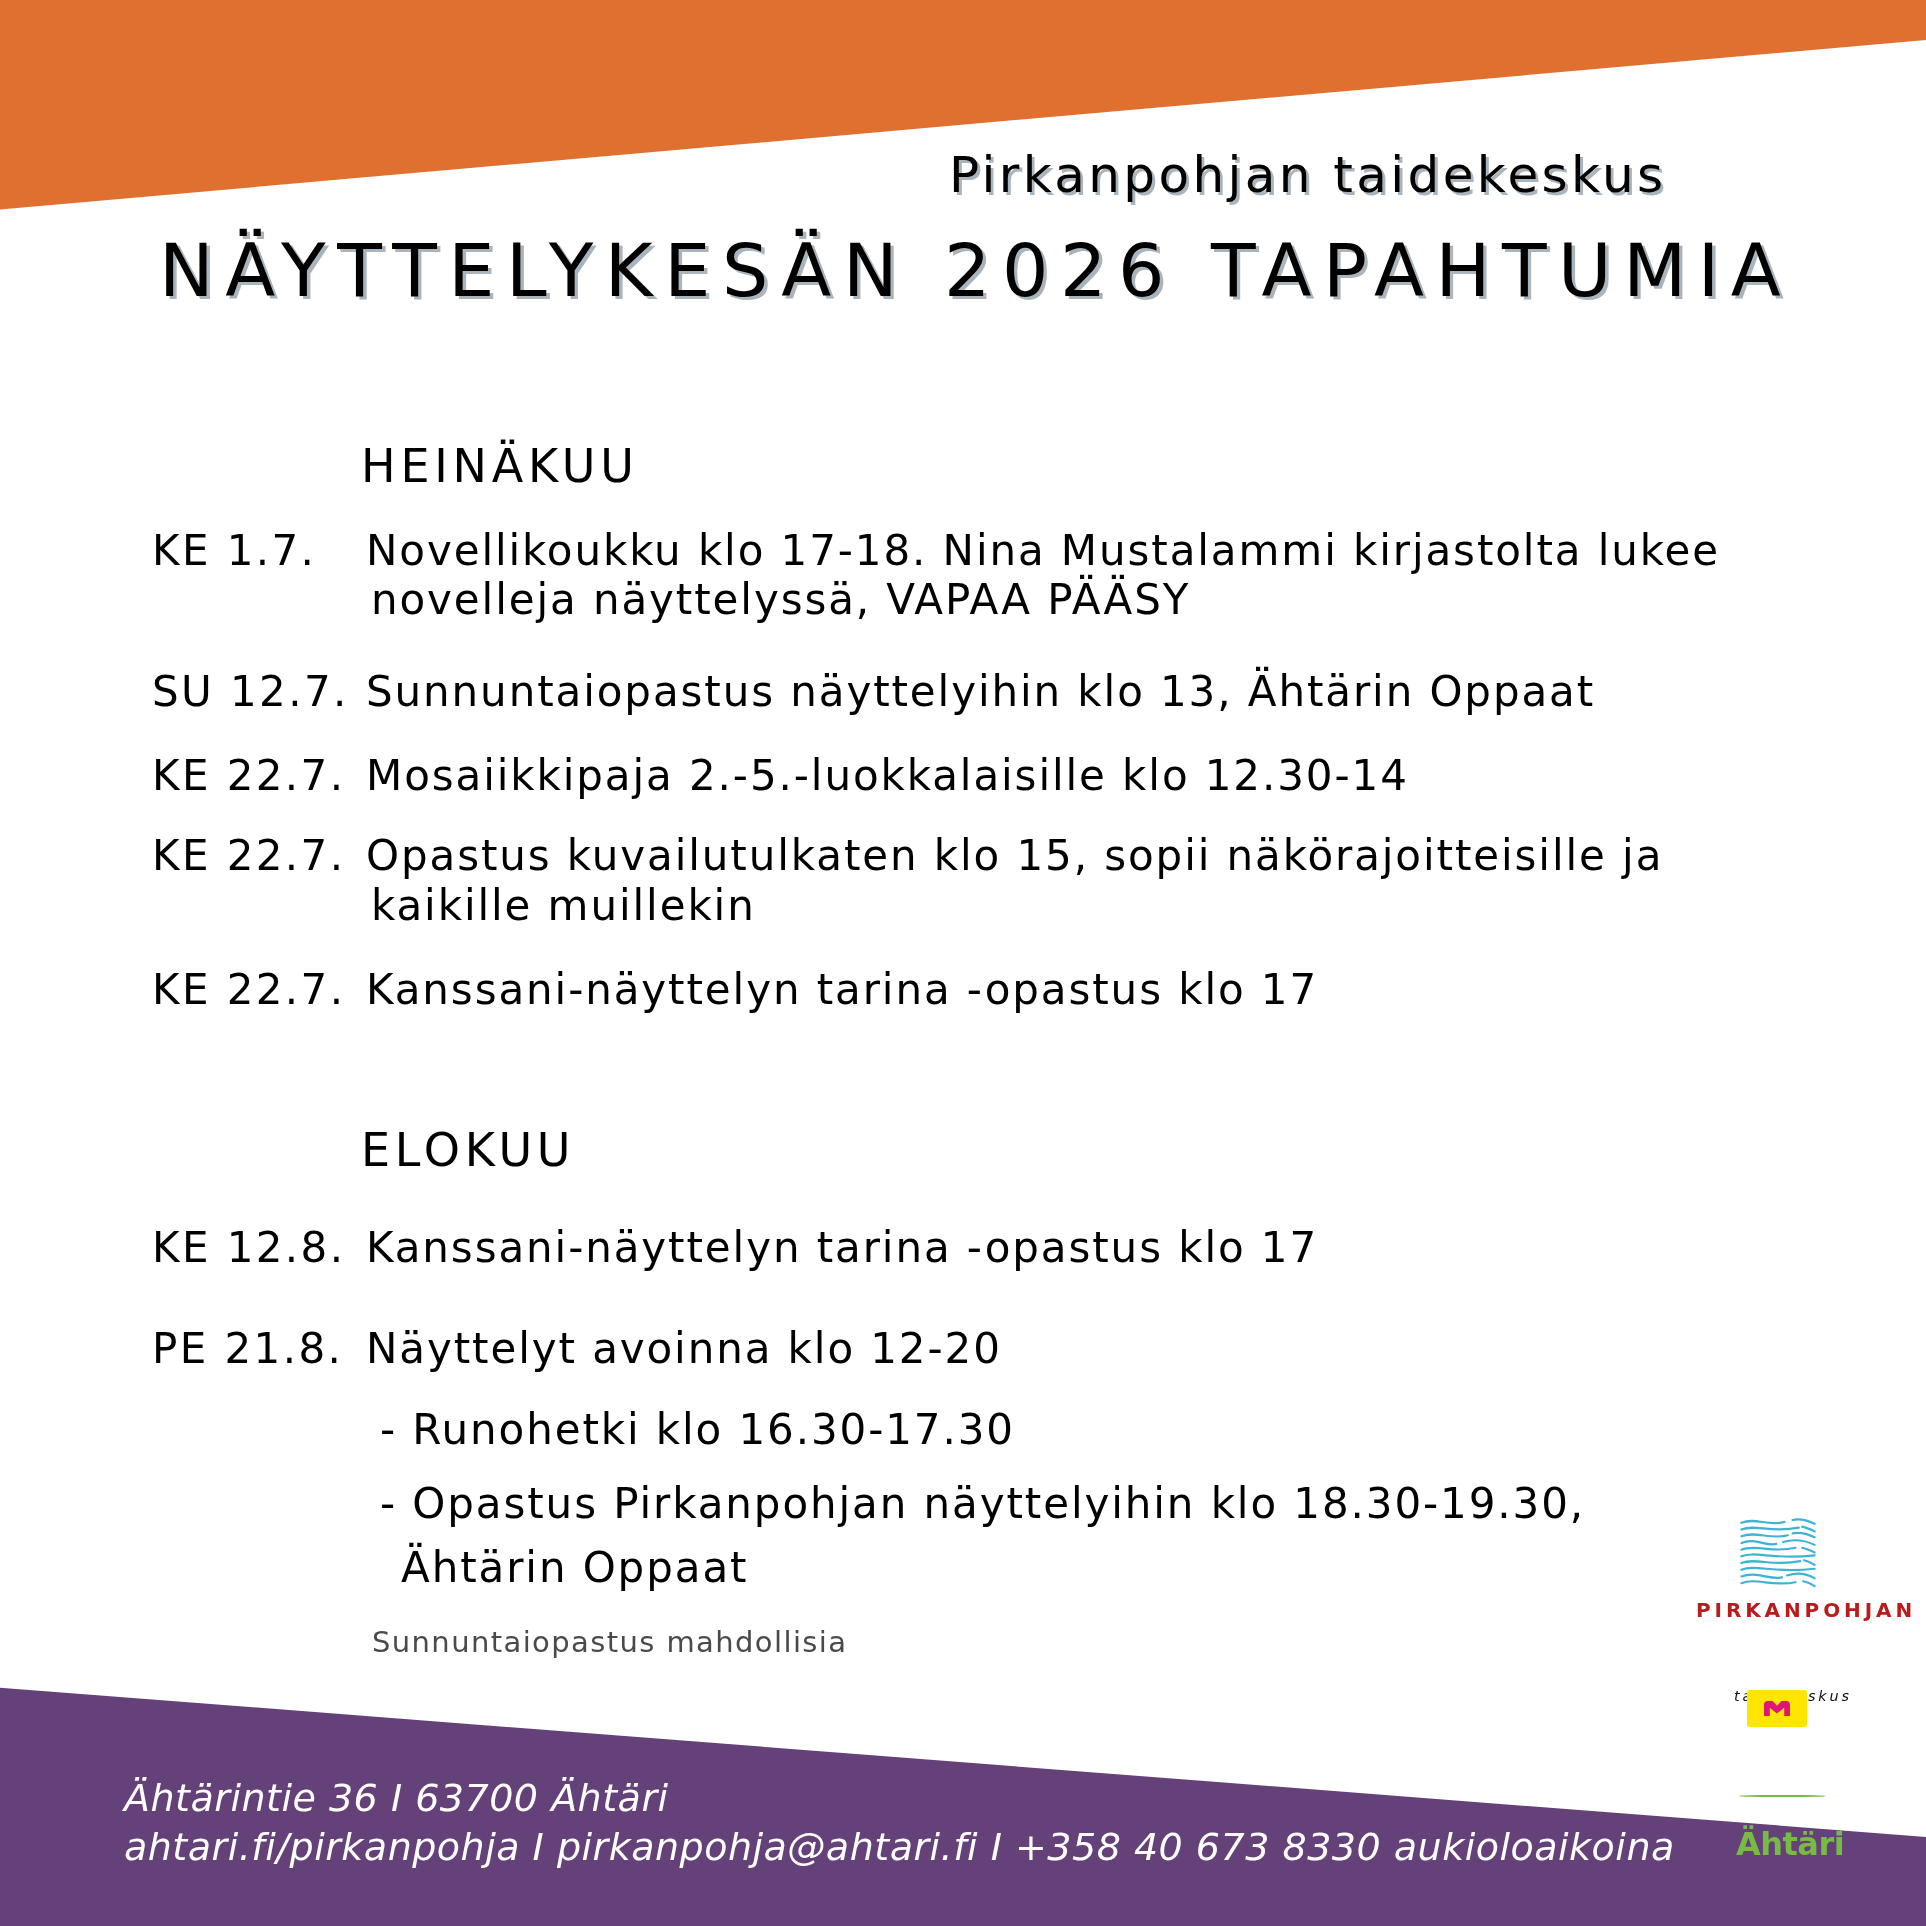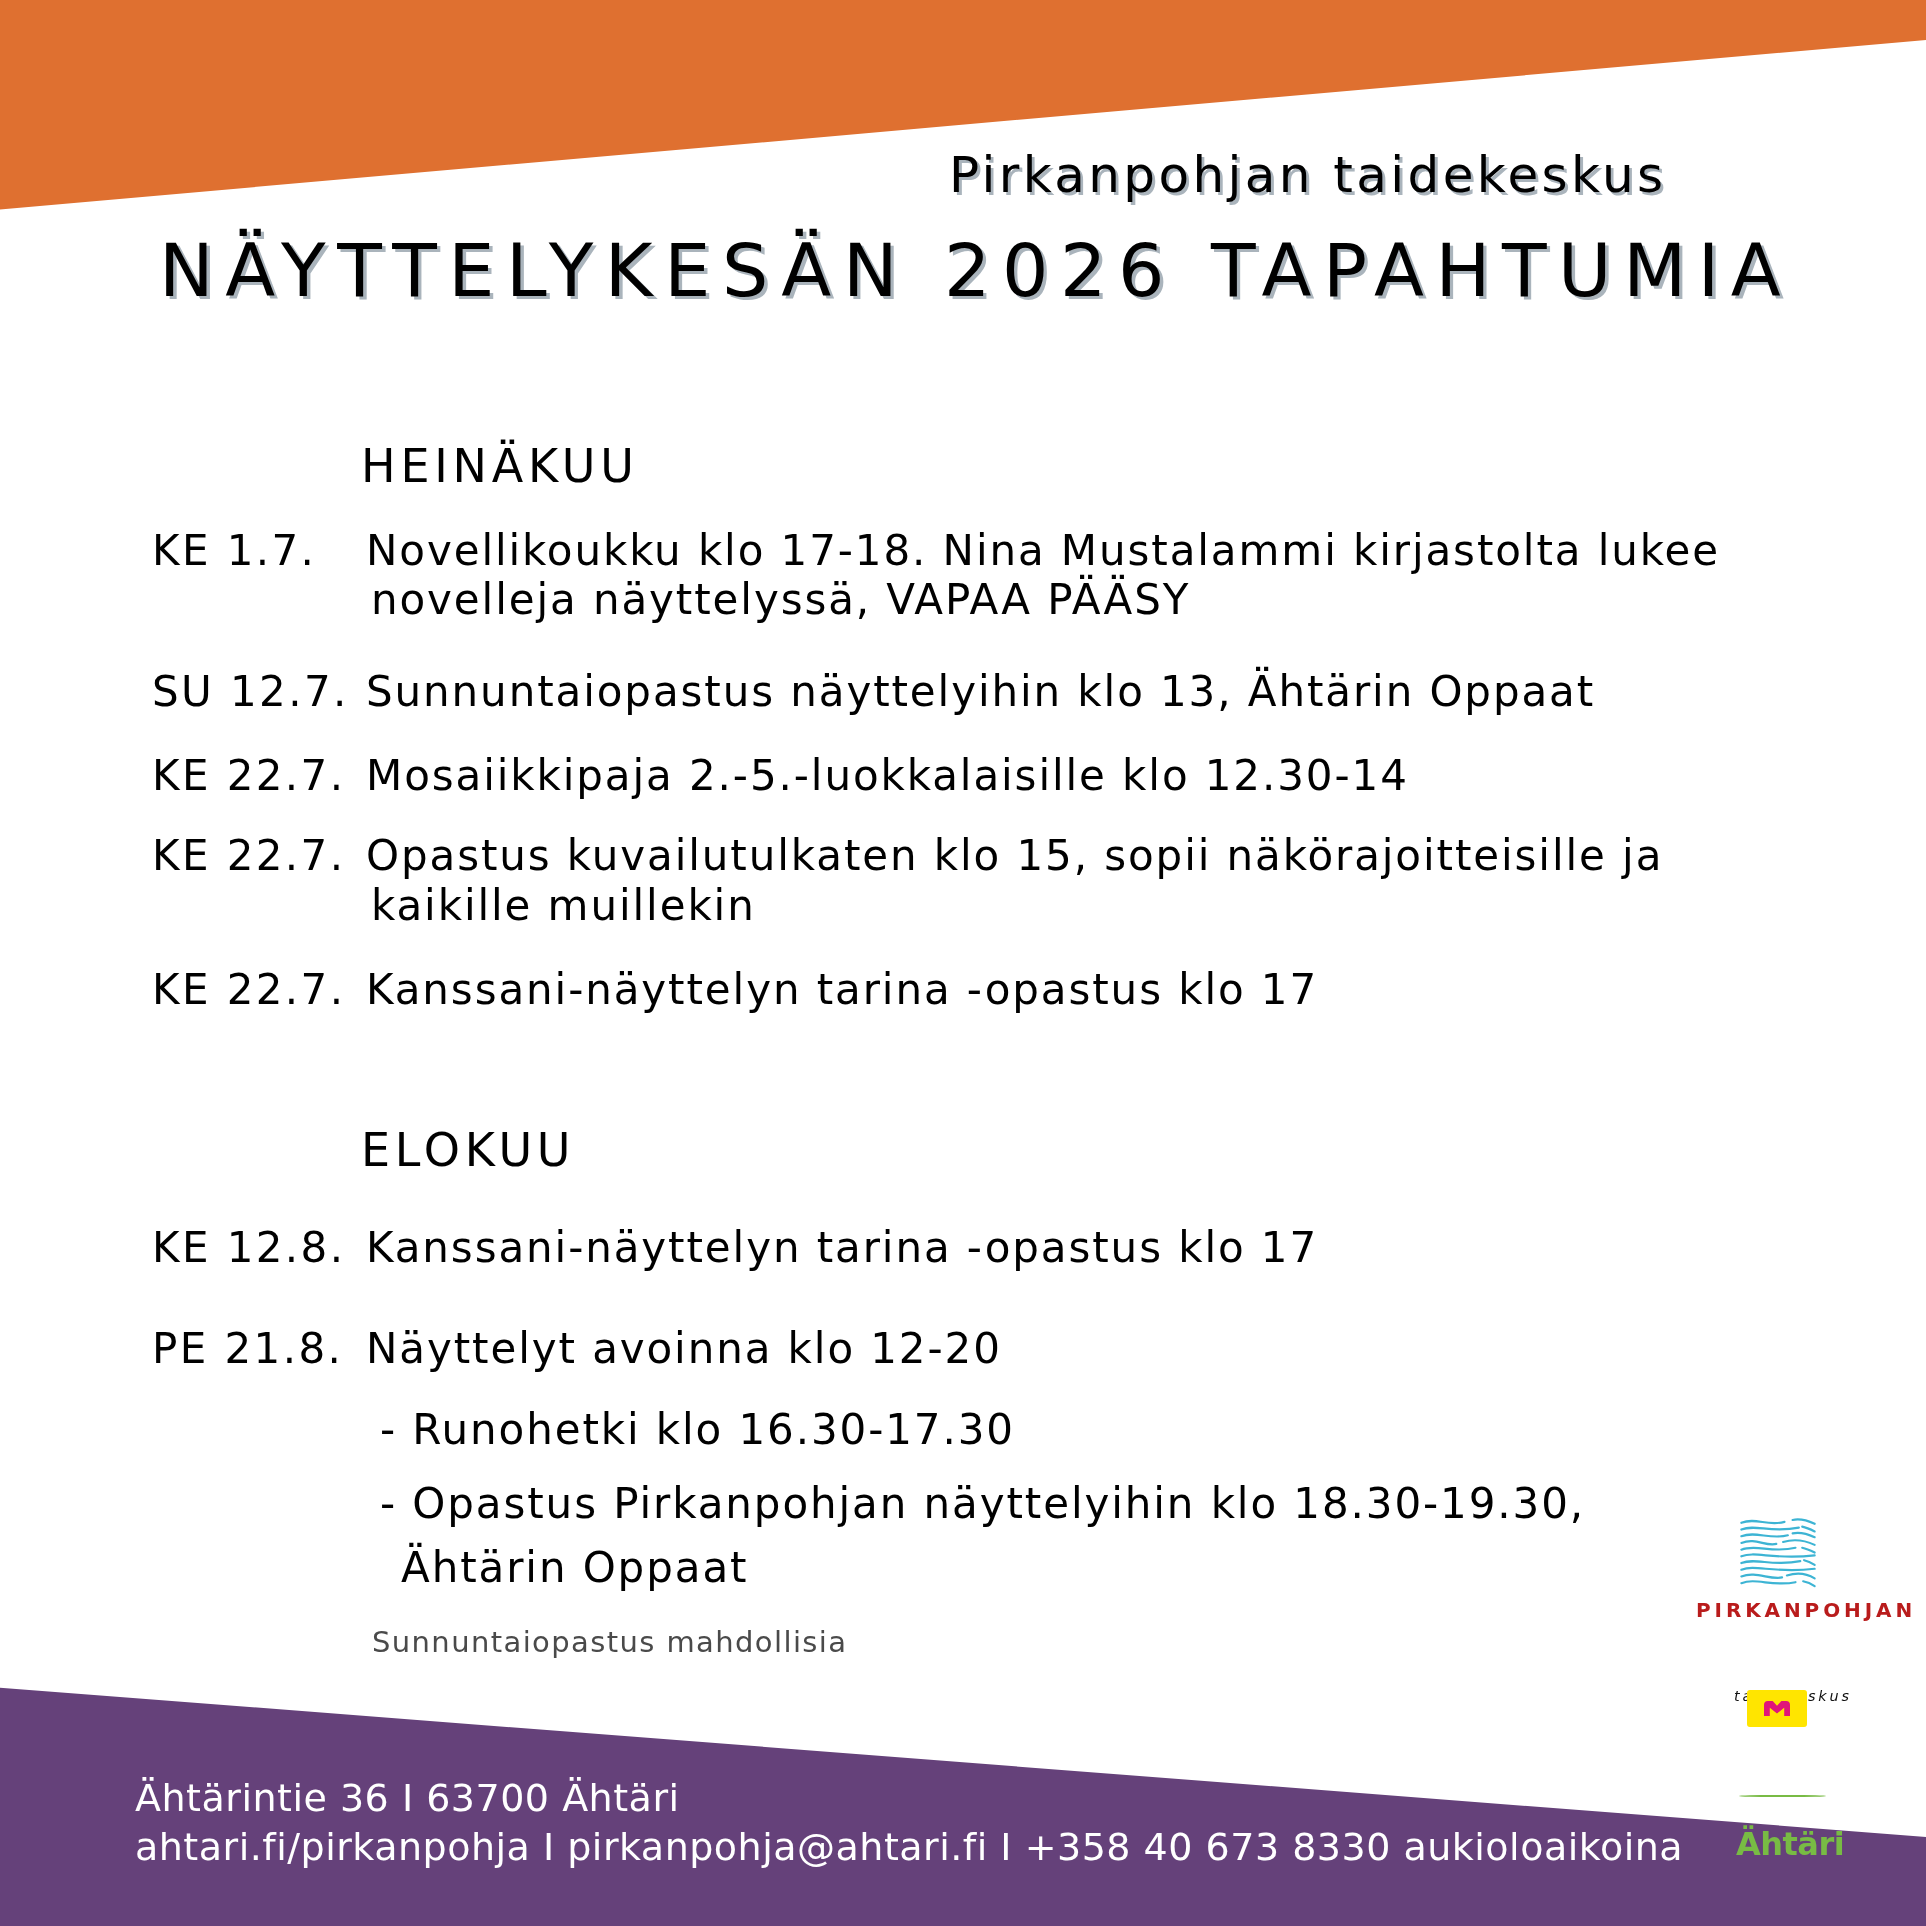--- a/index.html
+++ b/index.html
@@ -8,21 +8,21 @@
   #bg-svg { position: absolute; left: 0; top: 0; }
   .subtitle { left: 949px; top: 150px; font-size: 50px; letter-spacing: 3.4px; line-height: 1; text-shadow: 2.9px 2.9px 0 #aab4bc; font-family: "DejaVu Sans", sans-serif; }
   .title { left: 159px; top: 234px; font-size: 73px; letter-spacing: 11.6px; line-height: 1; text-shadow: 3.4px 3.4px 0 #aab4bc; font-family: "DejaVu Sans", sans-serif; }
   .month { left: 361px; font-size: 46px; letter-spacing: 4.8px; line-height: 1; }
   .row-date { left: 152px; font-size: 42px; letter-spacing: 2.4px; line-height: 1; }
   .row-text { left: 366px; font-size: 42px; letter-spacing: 1.9px; line-height: 1; }
   .row-text2 { left: 371px; font-size: 42px; letter-spacing: 1.9px; line-height: 1; }
   .sub-item { left: 380px; font-size: 42px; letter-spacing: 1.9px; line-height: 1; }
   .sub-item-cont { left: 401px; font-size: 42px; letter-spacing: 1.9px; line-height: 1; }
   .note { left: 372px; top: 1628px; font-size: 29px; letter-spacing: 1.4px; color: #4a4a4a; line-height: 1; }
-  .footer { left: 135px; color: #ffffff; font-size: 38px; line-height: 1; letter-spacing: 0.5px; }
+  .footer { left: 124px; color: #ffffff; font-size: 38px; line-height: 1; letter-spacing: 0.5px; font-style: italic; }
   .logo-text1 { left: 1696px; top: 1600px; font-size: 20px; letter-spacing: 3.9px; font-weight: bold; line-height: 1; color: #b91c1c; }
   .logo-text2 { left: 1734px; top: 1689px; font-size: 14.4px; letter-spacing: 2.9px; line-height: 1; color: #111; font-style: italic; }
   .m-logo { position: absolute; left: 1747px; top: 1690px; width: 60px; height: 37px; background: #ffe500; border-radius: 2.9px; }
   .m-logo svg { position: absolute; left: 17.3px; top: 10.6px; }
   .ahtari-logo { left: 1736px; top: 1828px; font-size: 32px; font-weight: bold; color: #78bb44; line-height: 1; letter-spacing: -0.5px; }
   .ahtari-underline { position: absolute; left: 1739px; top: 1795px; width: 87px; height: 2.4px; background: #78bb44; border-radius: 50%; }
 </style>
 </head>
 <body>
 

